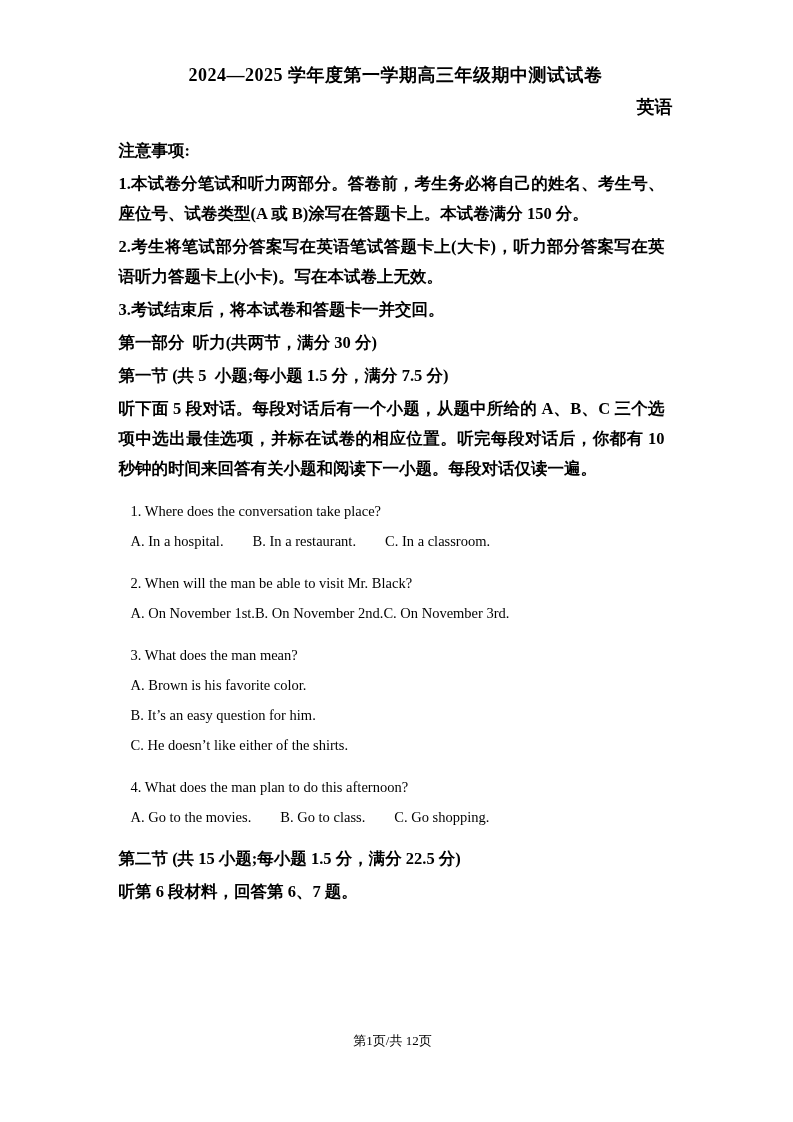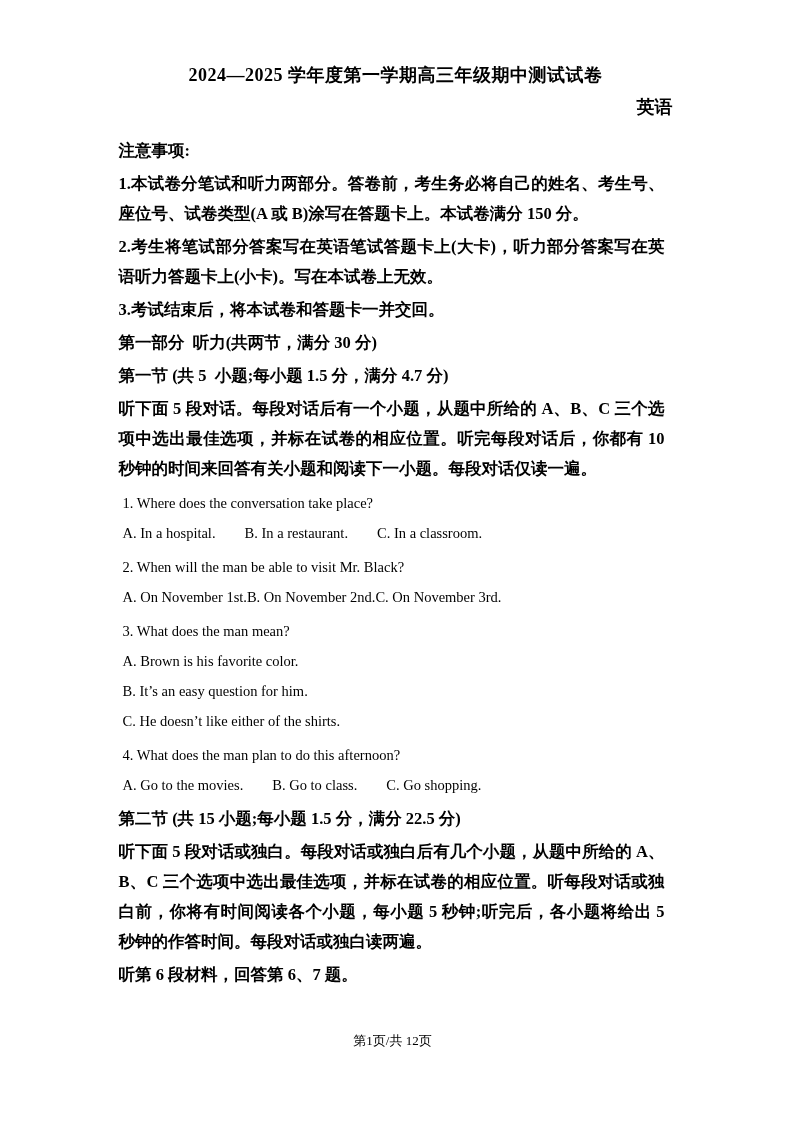--- a/index.html
+++ b/index.html
@@ -43,21 +43,21 @@
     white-space: pre-wrap;
   }
   .en {
     font-size: 14.5px;
     font-weight: normal;
     line-height: 30px;
     margin: 0;
     white-space: pre-wrap;
   }
   .question {
-    margin: 4px;
+    margin: 12px;
   }
   .footer {
     position: absolute;
     left: 0;
     right: 8px;
     bottom: 72px;
     text-align: center;
     font-size: 13px;
     font-weight: normal;
     color: #000000;
@@ -70,21 +70,21 @@
 
   <h1 class="title">2024—2025 学年度第一学期高三年级期中测试试卷</h1>
   <h2 class="subject">英语</h2>
 
   <p class="zh">注意事项:</p>
   <p class="zh">1.本试卷分笔试和听力两部分。答卷前，考生务必将自己的姓名、考生号、座位号、试卷类型(A 或 B)涂写在答题卡上。本试卷满分 150 分。</p>
   <p class="zh">2.考生将笔试部分答案写在英语笔试答题卡上(大卡)，听力部分答案写在英语听力答题卡上(小卡)。写在本试卷上无效。</p>
   <p class="zh">3.考试结束后，将本试卷和答题卡一并交回。</p>
 
   <p class="zh">第一部分  听力(共两节，满分 30 分)</p>
-  <p class="zh">第一节 (共 5  小题;每小题 1.5 分，满分 4.7 分)</p>
+  <p class="zh">第一节 (共 5  小题;每小题 1.5 分，满分 7.5 分)</p>
   <p class="zh">听下面 5 段对话。每段对话后有一个小题，从题中所给的 A、B、C 三个选项中选出最佳选项，并标在试卷的相应位置。听完每段对话后，你都有 10 秒钟的时间来回答有关小题和阅读下一小题。每段对话仅读一遍。</p>
 
   <div class="question">
     <p class="en">1. Where does the conversation take place?</p>
     <p class="en">A. In a hospital.        B. In a restaurant.        C. In a classroom.</p>
   </div>
 
   <div class="question">
     <p class="en">2. When will the man be able to visit Mr. Black?</p>
     <p class="en">A. On November 1st.B. On November 2nd.C. On November 3rd.</p>
@@ -97,18 +97,17 @@
     <p class="en">C. He doesn’t like either of the shirts.</p>
   </div>
 
   <div class="question">
     <p class="en">4. What does the man plan to do this afternoon?</p>
     <p class="en">A. Go to the movies.        B. Go to class.        C. Go shopping.</p>
   </div>
 
 
   <p class="zh">第二节 (共 15 小题;每小题 1.5 分，满分 22.5 分)</p>
-  <p class="zh">听下面 5 段对话或独白。每段对话或独白后有几个小题，从题中所给的 A、B、C 三个选项中选出最佳选项，并标在试卷的相应位置。听每段对话或独白前，你将有时间阅读各个小题，每小题 5 秒钟;听完后，各小题将给出 5 秒钟的作答时间。每段对话或独白读两遍。</p>
   <p class="zh">听第 6 段材料，回答第 6、7 题。</p>
 
   <div class="footer">第1页/共 12页</div>
 
 </div>
 
 </body></html>

